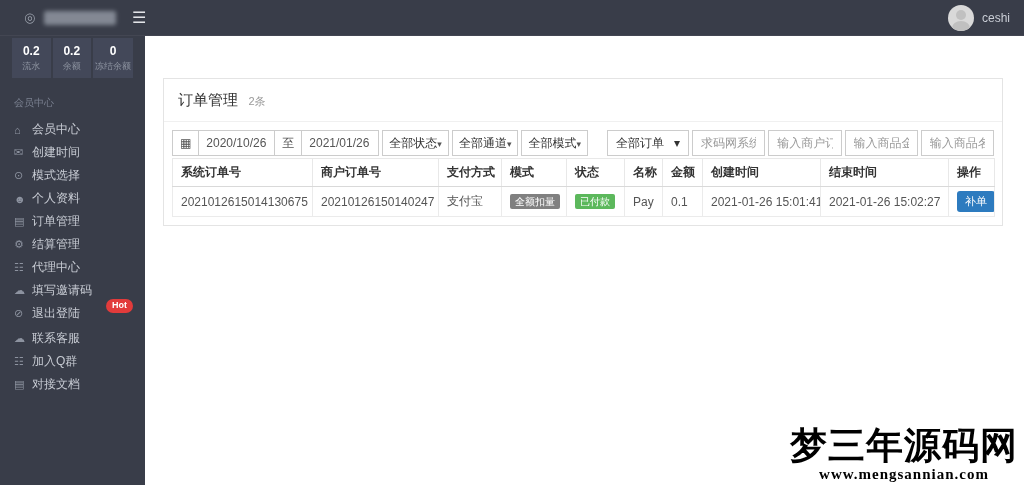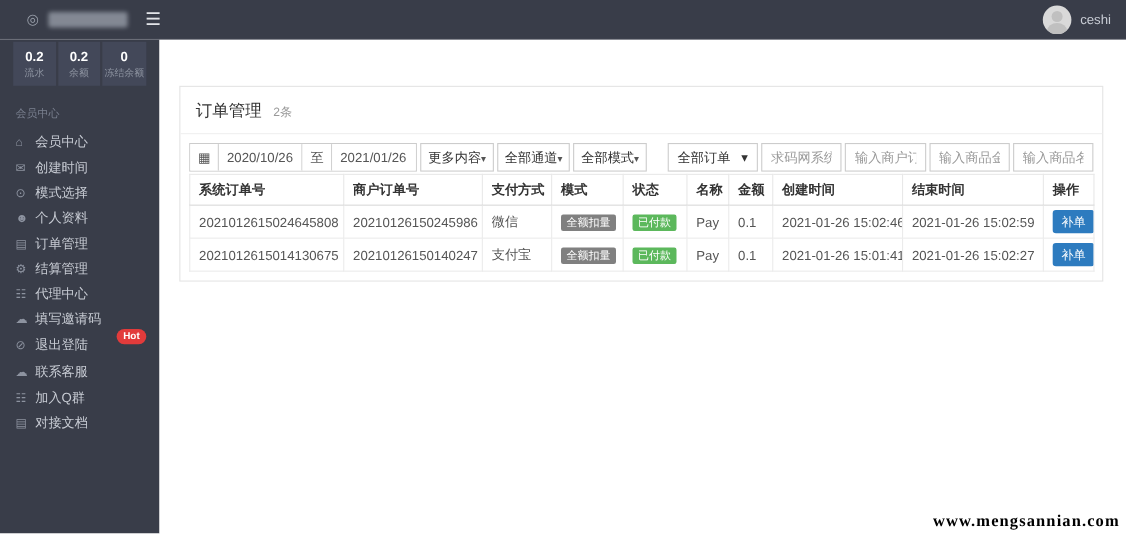--- a/index.html
+++ b/index.html
@@ -182,21 +182,21 @@
       </div>
 
       <div class="filters">
         <div class="igroup">
           <span class="seg">▦</span>
           <input class="seg" style="border-right: 1px solid rgb(204, 204, 204);" value="2020/10/26">
           <span class="seg">至</span>
           <input value="2021/01/26" style="">
         </div>
         <button class="drop-btn">
-          <span>更多内容</span><span class="caret">▾</span>
+          <span>全部状态</span><span class="caret">▾</span>
         </button>
         <button class="drop-btn">
           <span>全部通道</span><span class="caret">▾</span>
         </button>
         <button class="drop-btn">
           <span>全部模式</span><span class="caret">▾</span>
         </button>
         <div class="order-select">
           <span>全部订单</span>
             <span class="caret">▾</span>
@@ -231,46 +231,35 @@
               <th>状态</th>
               <th>名称</th>
               <th>金额</th>
               <th>创建时间</th>
               <th>结束时间</th>
               <th>操作</th>
             </tr>
           </thead>
           <tbody>
             <tr>
-              <td>2021012615024645808</td>
-              <td>20210126150245986</td>
-              <td>微信</td>
-              <td><span class="badge-gray">全额扣量</span></td>
-              <td><span class="badge-green">已付款</span></td>
-              <td>Pay</td>
-              <td>0.1</td>
-              <td>2021-01-26 15:02:46</td>
-              <td>2021-01-26 15:02:59</td>
-              <td><button class="act-btn">补单</button></td>
-            </tr>
-            <tr>
               <td>2021012615014130675</td>
               <td>20210126150140247</td>
               <td>支付宝</td>
               <td><span class="badge-gray">全额扣量</span></td>
               <td><span class="badge-green">已付款</span></td>
               <td>Pay</td>
               <td>0.1</td>
               <td>2021-01-26 15:01:41</td>
               <td>2021-01-26 15:02:27</td>
               <td><button class="act-btn">补单</button></td>
             </tr>
           </tbody>
         </table>
       </div>
     </div>
   </div>
 
   <div class="watermark">
+    <div class="wm-title">梦三年源码网</div>
     <div class="wm-url">www.mengsannian.com</div>
   </div>
 
 </div>
 
 </body></html>

